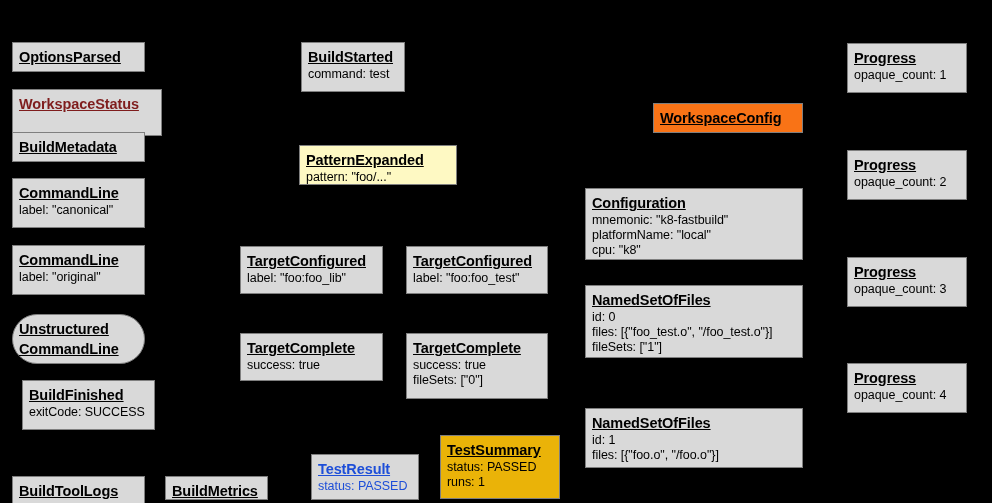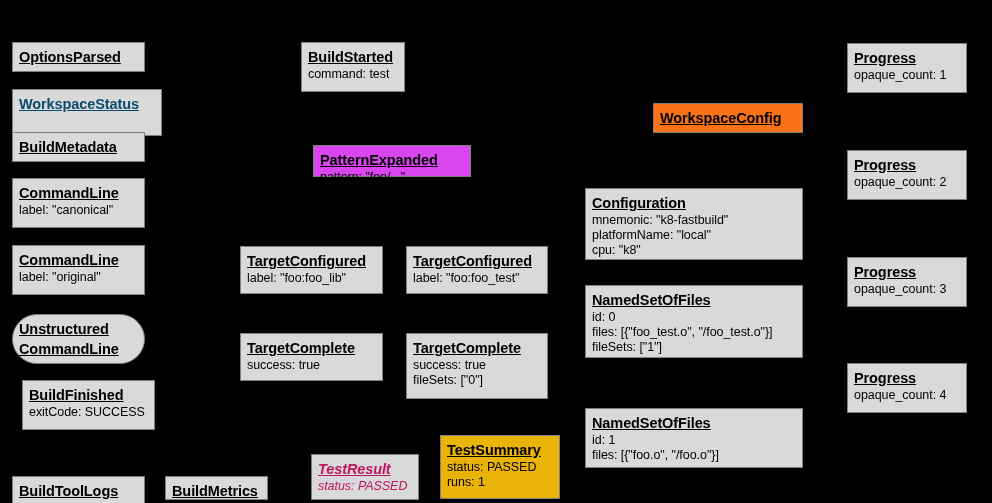--- a/index.html
+++ b/index.html
@@ -45,21 +45,21 @@
     line-height: 1.25;
   }
 </style>
 </head>
 <body>
 
 <div id="canvas" style="width: 992px; height: 503px; background: rgb(0, 0, 0);">
     <div class="node" style="left: 12px; top: 12px; width: 133px; height: 30px; background: rgb(217, 217, 217); border-color: rgb(127, 127, 127); color: rgb(0, 0, 0);">
       <div class="title-line"><div class="node-title">OptionsParsed</div></div>
     </div>
-    <div class="node" style="left: 12px; top: 59px; width: 150px; height: 47px; background: rgb(217, 217, 217); border-color: rgb(127, 127, 127); color: #0c4a6e; text-decoration: underline;">
+    <div class="node" style="left: 12px; top: 59px; width: 150px; height: 47px; background: rgb(217, 217, 217); border-color: rgb(127, 127, 127); color: #7f1d1d; text-decoration: underline;">
       <div class="title-line"><div class="node-title">WorkspaceStatus</div></div>
     </div>
     <div class="node" style="left: 12px; top: 102px; width: 133px; height: 30px; background: rgb(217, 217, 217); border-color: rgb(127, 127, 127); color: rgb(0, 0, 0);">
       <div class="title-line"><div class="node-title">BuildMetadata</div></div>
     </div>
     <div class="node" style="left: 12px; top: 148px; width: 133px; height: 50px; background: rgb(217, 217, 217); border-color: rgb(127, 127, 127); color: rgb(0, 0, 0);">
       <div class="title-line"><div class="node-title">CommandLine</div></div>
       <div class="node-field">label: "canonical"</div>
     </div>
     <div class="node" style="left: 12px; top: 215px; width: 133px; height: 50px; background: rgb(217, 217, 217); border-color: rgb(127, 127, 127); color: rgb(0, 0, 0);">
@@ -76,42 +76,42 @@
     <div class="node" style="left: 12px; top: 446px; width: 133px; height: 30px; background: rgb(217, 217, 217); border-color: rgb(127, 127, 127); color: rgb(0, 0, 0);">
       <div class="title-line"><div class="node-title">BuildToolLogs</div></div>
     </div>
     <div class="node" style="left: 165px; top: 446px; width: 103px; height: 24px; background: rgb(217, 217, 217); border-color: rgb(127, 127, 127); color: rgb(0, 0, 0);">
       <div class="title-line"><div class="node-title">BuildMetrics</div></div>
     </div>
     <div class="node" style="left: 301px; top: 12px; width: 104px; height: 50px; background: rgb(217, 217, 217); border-color: rgb(127, 127, 127); color: rgb(0, 0, 0);">
       <div class="title-line"><div class="node-title">BuildStarted</div></div>
       <div class="node-field">command: test</div>
     </div>
-    <div class="node" style="left: 313px; top: 115px; width: 158px; height: 32px; background: #d946ef; border-color: rgb(127, 127, 127); color: rgb(0, 0, 0);">
+    <div class="node" style="left: 299px; top: 115px; width: 158px; height: 40px; background: #fef9c3; border-color: rgb(127, 127, 127); color: rgb(0, 0, 0);">
       <div class="title-line"><div class="node-title">PatternExpanded</div></div>
       <div class="node-field">pattern: "foo/..."</div>
     </div>
     <div class="node" style="left: 240px; top: 216px; width: 143px; height: 48px; background: rgb(217, 217, 217); border-color: rgb(127, 127, 127); color: rgb(0, 0, 0);">
       <div class="title-line"><div class="node-title">TargetConfigured</div></div>
       <div class="node-field">label: "foo:foo_lib"</div>
     </div>
     <div class="node" style="left: 406px; top: 216px; width: 142px; height: 48px; background: rgb(217, 217, 217); border-color: rgb(127, 127, 127); color: rgb(0, 0, 0);">
       <div class="title-line"><div class="node-title">TargetConfigured</div></div>
       <div class="node-field">label: "foo:foo_test"</div>
     </div>
     <div class="node" style="left: 240px; top: 303px; width: 143px; height: 48px; background: rgb(217, 217, 217); border-color: rgb(127, 127, 127); color: rgb(0, 0, 0);">
       <div class="title-line"><div class="node-title">TargetComplete</div></div>
       <div class="node-field">success: true</div>
     </div>
     <div class="node" style="left: 406px; top: 303px; width: 142px; height: 66px; background: rgb(217, 217, 217); border-color: rgb(127, 127, 127); color: rgb(0, 0, 0);">
       <div class="title-line"><div class="node-title">TargetComplete</div></div>
       <div class="node-field">success: true</div>
       <div class="node-field">fileSets: ["0"]</div>
     </div>
-    <div class="node" style="left: 311px; top: 424px; width: 108px; height: 46px; background: rgb(217, 217, 217); border-color: rgb(127, 127, 127); color: #be185d; font-style: italic;">
+    <div class="node" style="left: 311px; top: 424px; width: 108px; height: 46px; background: rgb(217, 217, 217); border-color: rgb(127, 127, 127); color: #1d4ed8;">
       <div class="title-line"><div class="node-title">TestResult</div></div>
       <div class="node-field">status: PASSED</div>
     </div>
     <div class="node" style="left: 440px; top: 405px; width: 120px; height: 64px; background: #eab308; border-color: rgb(127, 127, 127); color: rgb(0, 0, 0);">
       <div class="title-line"><div class="node-title">TestSummary</div></div>
       <div class="node-field">status: PASSED</div>
       <div class="node-field">runs: 1</div>
     </div>
     <div class="node" style="left: 653px; top: 73px; width: 150px; height: 30px; background: #f97316; border-color: rgb(127, 127, 127); color: rgb(0, 0, 0);">
       <div class="title-line"><div class="node-title">WorkspaceConfig</div></div>

